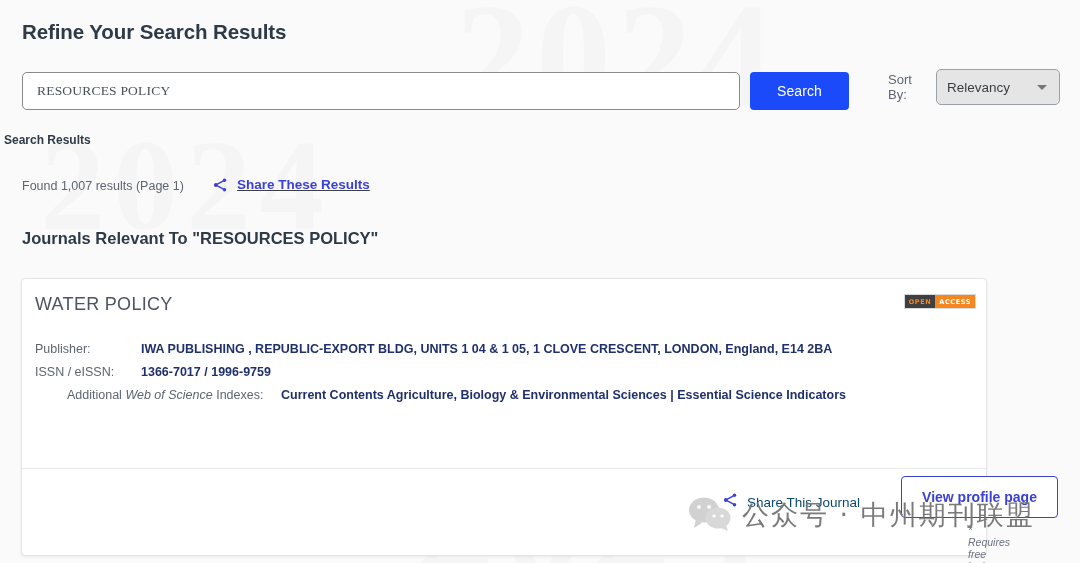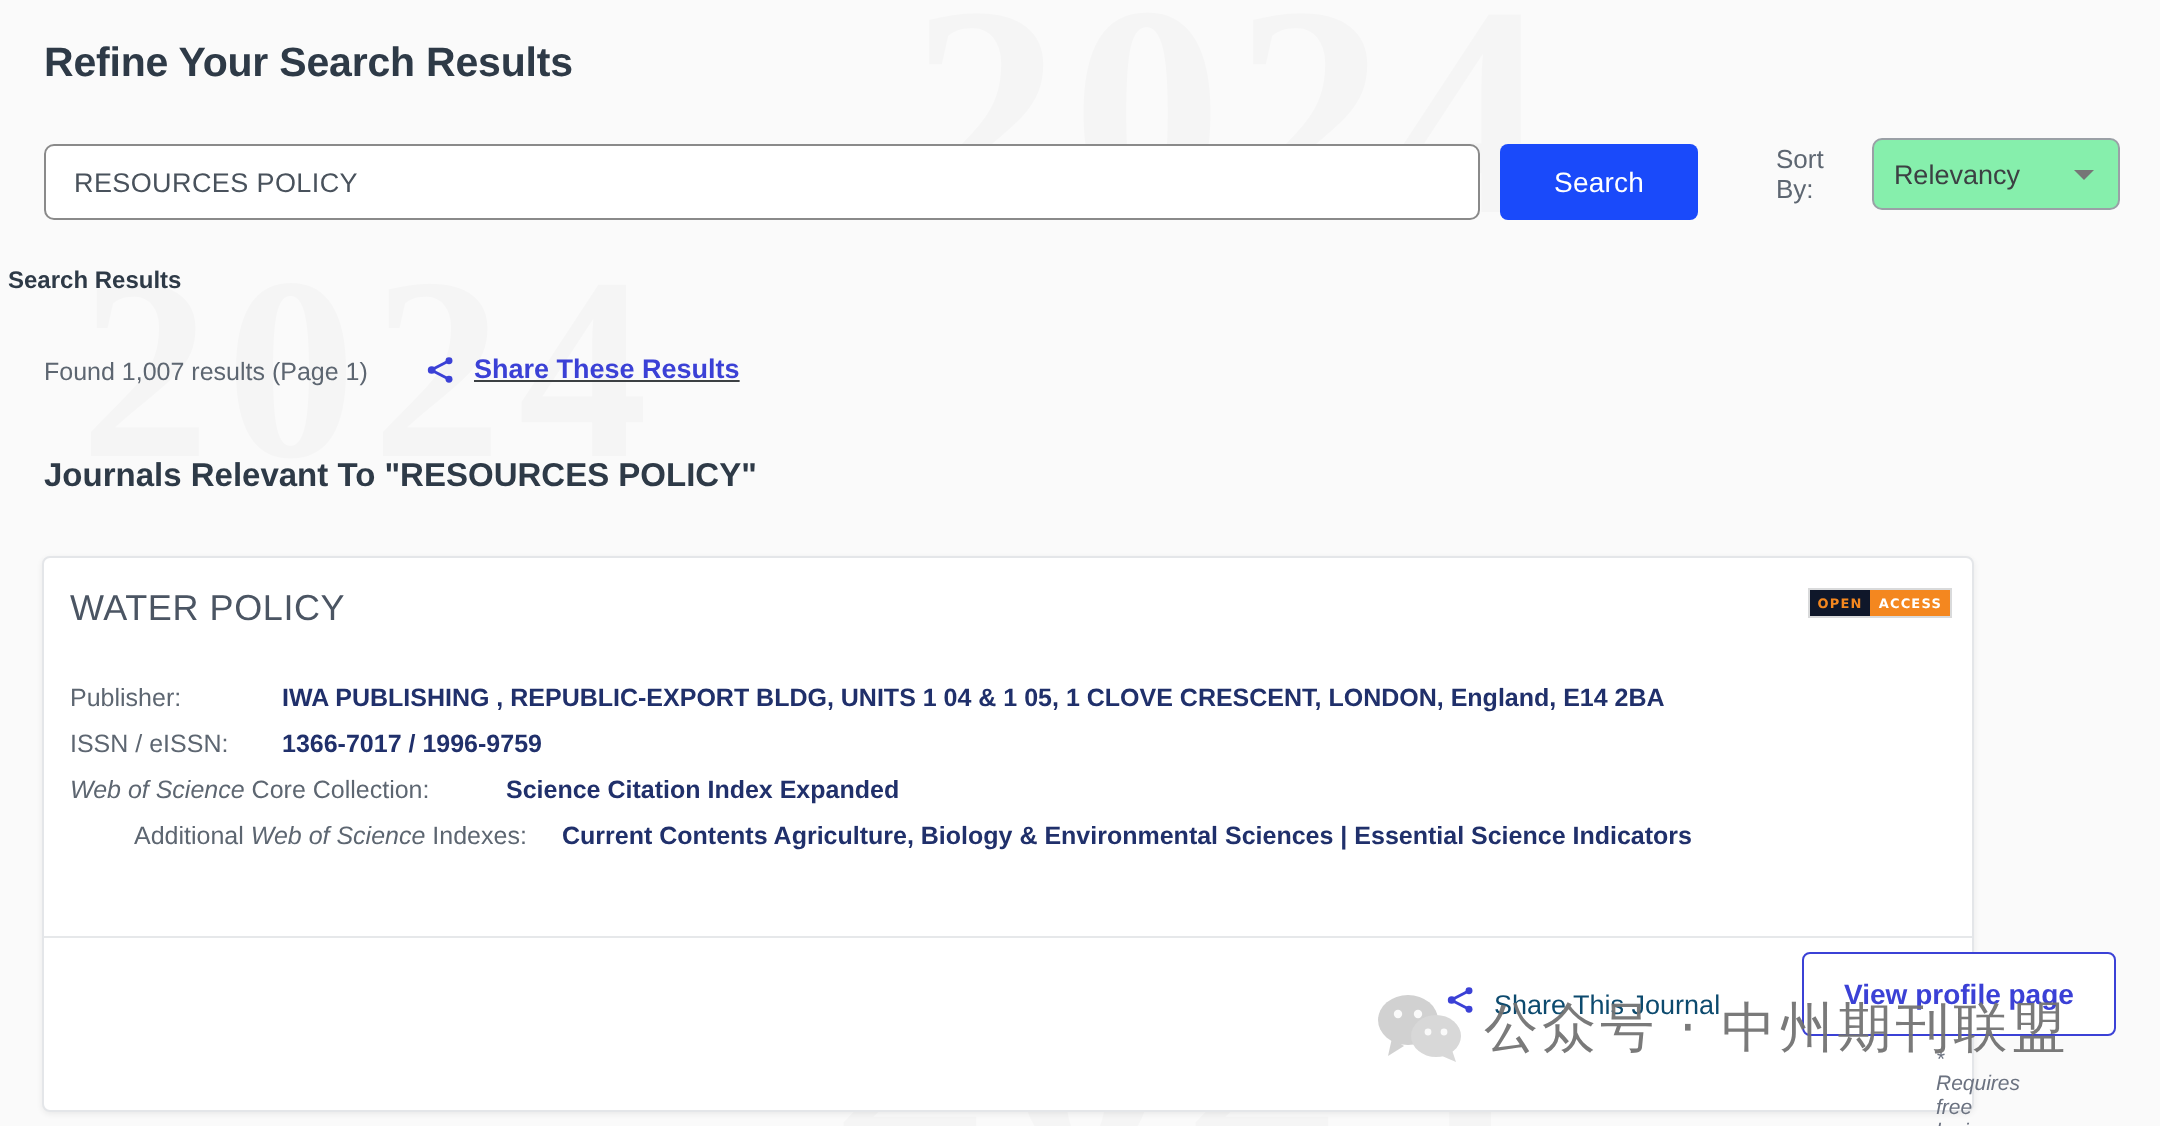--- a/index.html
+++ b/index.html
@@ -65,21 +65,21 @@
   .search-input {
     position: absolute;
     left: 0;
     top: 0;
     width: 718px;
     height: 38px;
     box-sizing: border-box;
     border: 1px solid #8a8a8a;
     border-radius: 5px;
     background: #fff;
-    font-family: Liberation Sans, sans-serif;
+    font-family: Liberation Serif, serif;
     font-size: 13.5px;
     color: #49525c;
     padding: 0 14px;
     letter-spacing: 0.2px;
     outline: none;
   }
   .search-button {
     position: absolute;
     left: 728px;
     top: 0px;
@@ -106,21 +106,21 @@
   .sortby-label {
     font-size: 13px;
     color: #5d6671;
   }
   .sortby-select {
     width: 140px;
     height: 36px;
     box-sizing: border-box;
     border: 1px solid #9aa0a6;
     border-radius: 5px;
-    background: #86efac;
+    background: #e5e5e5;
     display: flex;
     align-items: center;
     padding: 0 10px;
     position: relative;
     cursor: pointer;
   }
   .sortby-value {
     font-size: 13.5px;
     color: #3c4043;
   }
@@ -197,21 +197,21 @@
     color: #4b5563;
     letter-spacing: 0.3px;
     font-weight: 400;
   }
   .oa-badge {
     position: absolute;
     right: 10px;
     top: 15px;
     display: flex;
     border: 1px solid #d9dadb;
-    background: #0f172a;
+    background: #404040;
     height: 13px;
     align-items: stretch;
     font-family: "DejaVu Sans", sans-serif;
   }
   .oa-open {
     color: #f4871f;
     font-size: 6.5px;
     font-weight: 700;
     letter-spacing: 0.6px;
     padding: 0 4px;
@@ -398,24 +398,20 @@
       <div class="meta-row">
         <span class="meta-label w1">Publisher:</span>
         <span class="meta-value">IWA PUBLISHING , REPUBLIC-EXPORT BLDG, UNITS 1 04 &amp; 1 05, 1 CLOVE CRESCENT, LONDON, England, E14 2BA</span>
       </div>
 
       <div class="meta-row">
         <span class="meta-label w2">ISSN / eISSN:</span>
         <span class="meta-value">1366-7017 / 1996-9759</span>
       </div>
 
-      <div class="meta-row">
-        <span class="meta-label w3"><i>Web of Science</i><span> Core Collection:</span></span>
-        <span class="meta-value">Science Citation Index Expanded</span>
-      </div>
 
       <div class="meta-row">
         <span class="meta-label w4"><span>Additional </span><i>Web of Science</i><span> Indexes:</span></span>
         <span class="meta-value">Current Contents Agriculture, Biology &amp; Environmental Sciences | Essential Science Indicators</span>
       </div>
 
     </div>
 
     <div class="card-divider"></div>
 

